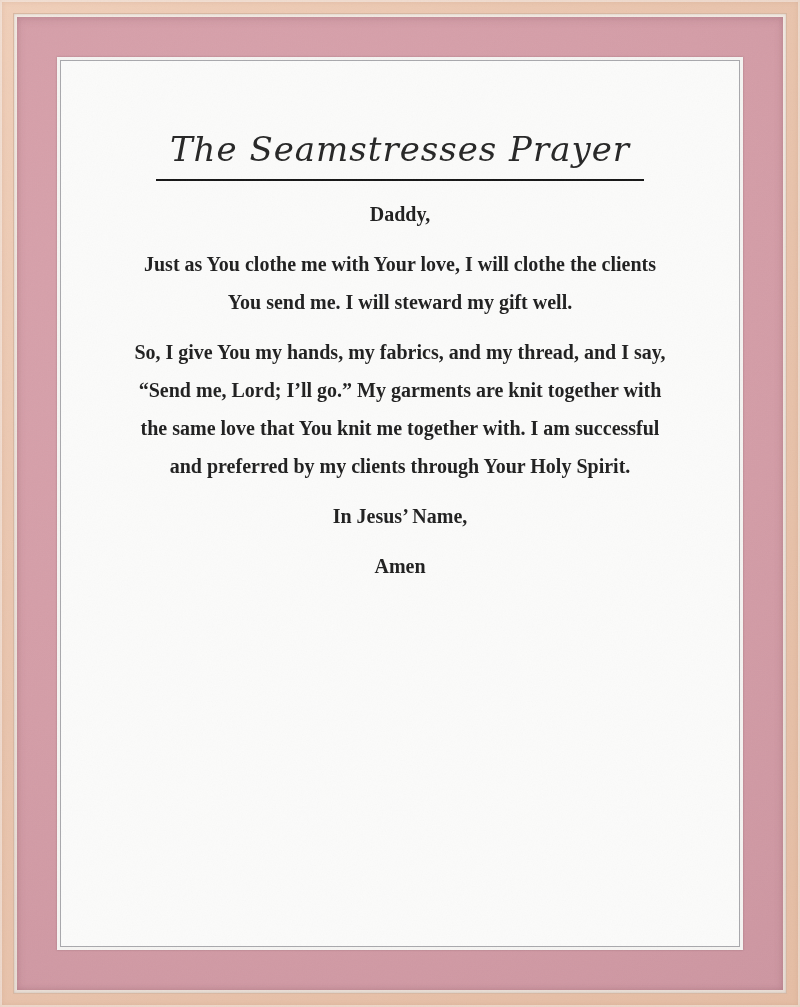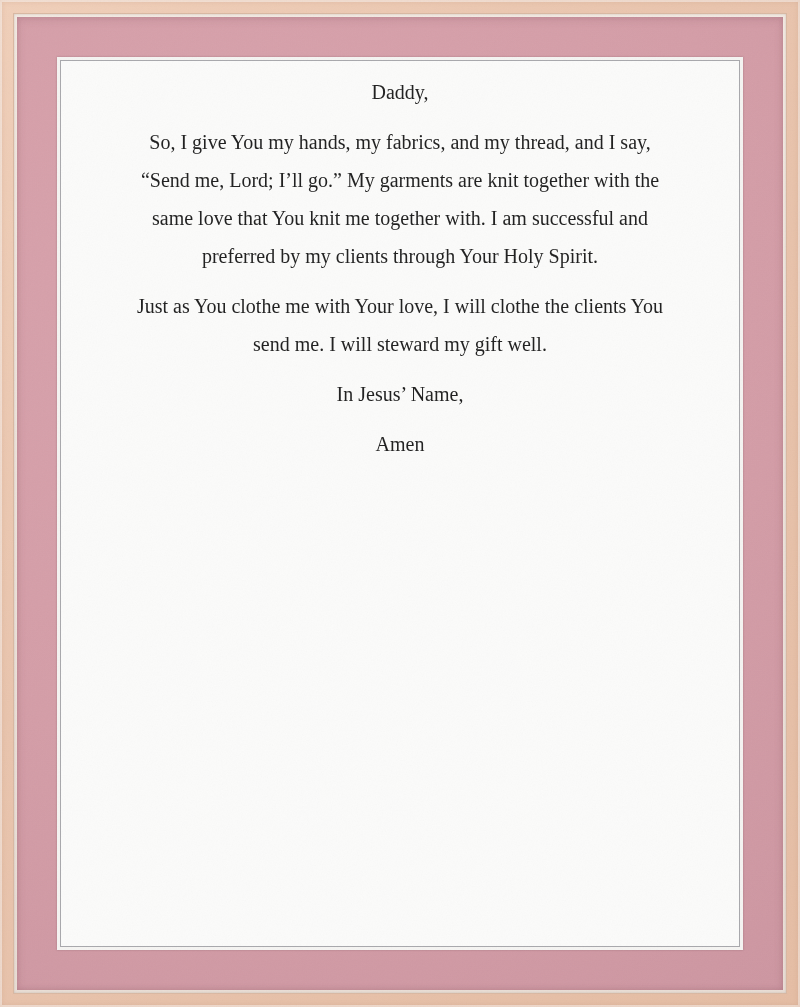--- a/index.html
+++ b/index.html
@@ -56,43 +56,47 @@
     color: #262626;
     margin: 0;
     padding: 0 14px 9px 14px;
     border-bottom: 2px solid #161616;
   }
   .body-text p {
     width: 540px;
     margin: 12px auto;
     font-size: 20px;
     line-height: 38px;
+    font-weight: bold;
   }
 
   
   .grain {
     position: absolute; inset: 0;
     pointer-events: none;
     z-index: 10;
   }
 </style>
 </head>
 <body>
 
 <div class="frame">
   <div class="fillet">
     <div class="mat">
       <div class="bevel">
         <div class="paper">
 
+          <div class="title-wrap">
+            <h1 class="title">The Seamstresses Prayer</h1>
+          </div>
 
           <div class="body-text">
             <p>Daddy,</p>
+            <p>Just as You clothe me with Your love, I will clothe the clients You send me. I will steward my gift well.</p>
             <p>So, I give You my hands, my fabrics, and my thread, and I say, “Send me, Lord; I’ll go.” My garments are knit together with the same love that You knit me together with. I am successful and preferred by my clients through Your Holy Spirit.</p>
-            <p>Just as You clothe me with Your love, I will clothe the clients You send me. I will steward my gift well.</p>
             <p>In Jesus’ Name,</p>
             <p>Amen</p>
           </div>
 
         </div>
       </div>
     </div>
   </div>
 </div>
 

